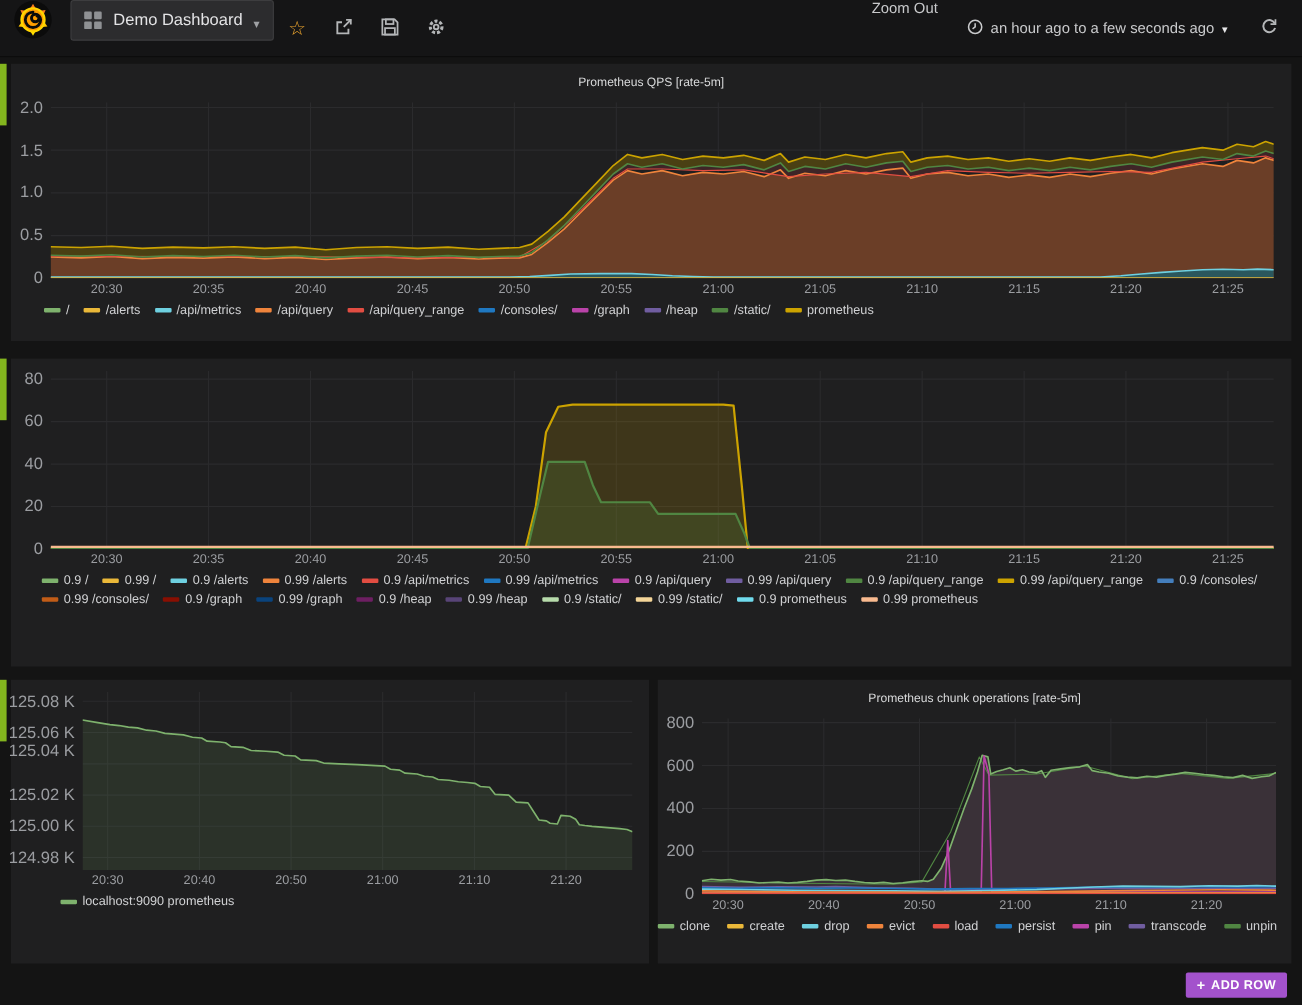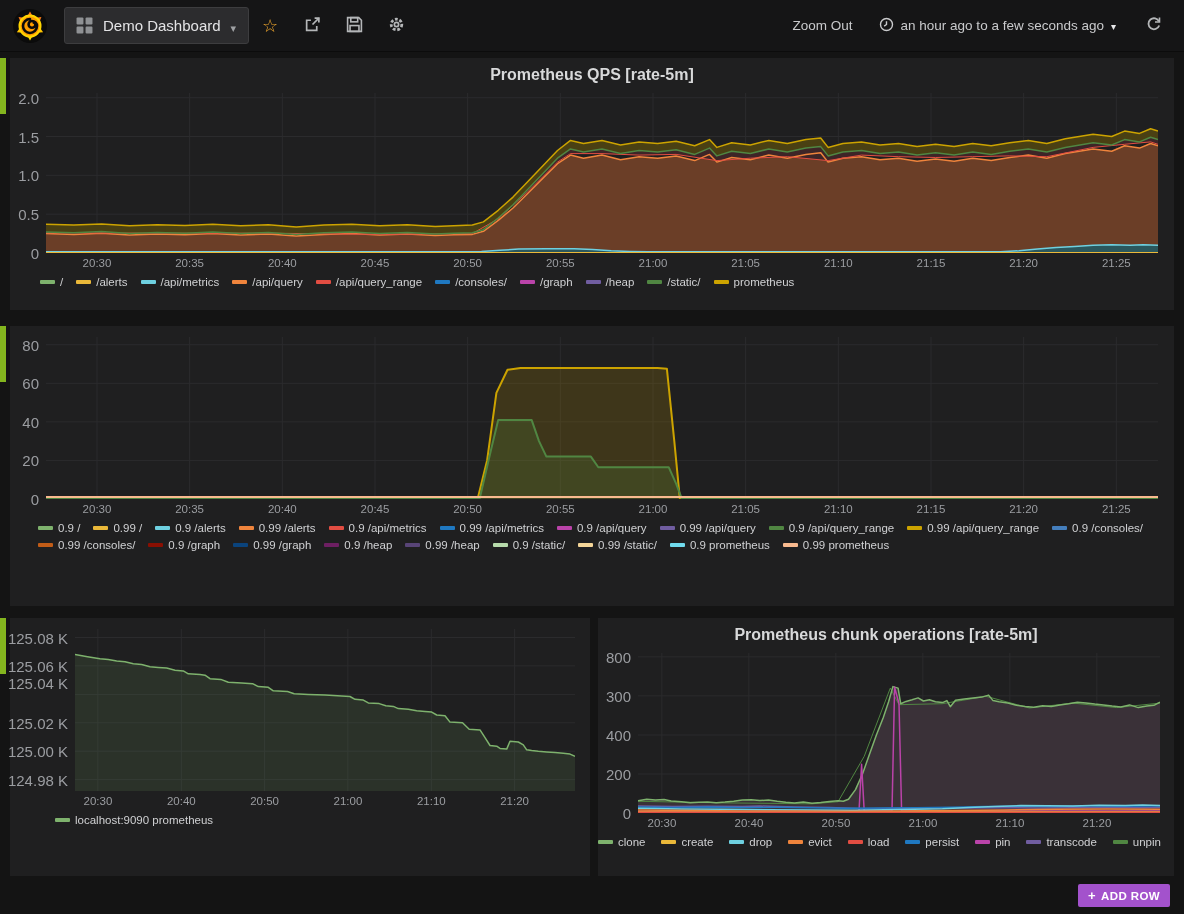--- a/index.html
+++ b/index.html
@@ -1,32 +1,32 @@
 <!DOCTYPE html>
 <html><head>
 <meta charset="utf-8">
 <style>
   *{margin:0;padding:0;box-sizing:border-box}
   html,body{width:1184px;height:914px;background:#141414;font-family:"Liberation Sans",sans-serif;overflow:hidden;position:relative}
   
-  .navbar{position:absolute;left:0;top:0;width:1184px;height:52px;background:#151516;border-bottom:1px solid #0c0c0c;display:flex;align-items:center;padding:0 18px 0 10px}
+  .navbar{position:absolute;left:0;top:0;width:1184px;height:52px;background:#151516;border-bottom:1px solid #0c0c0c;display:flex;padding:0 18px 0 10px}
   .logo{width:36px;height:36px;margin:0 16px 0 2px;cursor:pointer;flex:none}
   .dash-btn{display:flex;align-items:center;gap:10px;background:#2c2c2e;border:1px solid #3d3d3f;border-radius:3px;height:37px;padding:0 12px 0 11px;color:#e3e3e5;font-size:15px;cursor:pointer;font-family:"Liberation Sans",sans-serif}
   .grid-ico{width:17px;height:17px;flex:none}
   .caret{color:#9fa1a4;font-size:11px;margin-top:6px}
   .nav-ico{width:42px;text-align:center;color:#b4b6b8;cursor:pointer;flex:none;background:none;border:none;font-family:"Liberation Sans",sans-serif}
   .star{color:#eda52d;font-size:18px}
   .spacer{flex:1}
   .zoom-out{color:#c9cacc;font-size:13.5px;margin-right:26px;cursor:pointer}
   .time-picker{display:flex;align-items:center;gap:7px;color:#c9cacc;font-size:13.5px;cursor:pointer;margin-right:26px}
   .tp-caret{color:#e8e8ea;font-size:10px;margin-top:2px}
   
   .row-tab{position:absolute;left:0;width:6px;height:56px;background:#83b51e;cursor:pointer}
   .panel{position:absolute;background:#1f1f20;padding-top:5px}
-  .panel-title{height:24px;display:flex;align-items:center;justify-content:center;color:#d8d9da;font-weight:bold;font-size:16px;cursor:pointer}
+  .panel-title{height:24px;display:flex;align-items:center;justify-content:center;color:#d8d9da;font-weight:normal;font-size:11px;cursor:pointer}
   .chart-grid{display:flex;margin-top:6px}
   .y-labels{position:relative;flex:none}
   .ytick{position:absolute;right:7px;transform:translateY(-50%);color:#9b9da1;font-size:15px;white-space:nowrap}
   .plot{position:relative;flex:none;cursor:crosshair}
   .x-strip{position:relative;height:20px}
   .xtick{position:absolute;top:4px;transform:translateX(-50%);color:#9b9da1;font-size:11.5px;white-space:nowrap}
   .legend{display:flex;flex-wrap:wrap;align-items:center;row-gap:5px;color:#d0d1d3;font-size:11.5px;margin-top:3px}
   .legend.center{justify-content:space-between}
   .legend .li{display:inline-flex;align-items:center;margin-right:13px;cursor:pointer;white-space:nowrap}
   .legend .li i{display:inline-block;width:15px;height:4px;border-radius:1px;margin-right:5px;flex:none}
@@ -302,21 +302,21 @@
     </div>
 </div>
 
 <div class="panel" style="left:598px;top:618px;width:576px;height:258px">
   <div class="panel-title">Prometheus chunk operations [rate-5m]</div>
   <div class="chart-grid">
     <div class="y-labels" style="width: 40px; height: 160px;">
         <div class="ytick" style="top:160.0px">0</div>
         <div class="ytick" style="top:121.0px">200</div>
         <div class="ytick" style="top:82.0px">400</div>
-        <div class="ytick" style="top:42.9px">300</div>
+        <div class="ytick" style="top:42.9px">600</div>
         <div class="ytick" style="top:3.9px">800</div>
       </div>
     <div class="plot" style="width: 522px; height: 160px;"><svg width="522" height="160">
           <line x1="23.9" y1="0" x2="23.9" y2="160" stroke="#2b2b2d"></line>
           <line x1="110.9" y1="0" x2="110.9" y2="160" stroke="#2b2b2d"></line>
           <line x1="197.9" y1="0" x2="197.9" y2="160" stroke="#2b2b2d"></line>
           <line x1="284.9" y1="0" x2="284.9" y2="160" stroke="#2b2b2d"></line>
           <line x1="371.9" y1="0" x2="371.9" y2="160" stroke="#2b2b2d"></line>
           <line x1="458.9" y1="0" x2="458.9" y2="160" stroke="#2b2b2d"></line>
           <line x1="0" y1="160.0" x2="522" y2="160.0" stroke="#2b2b2d"></line>

